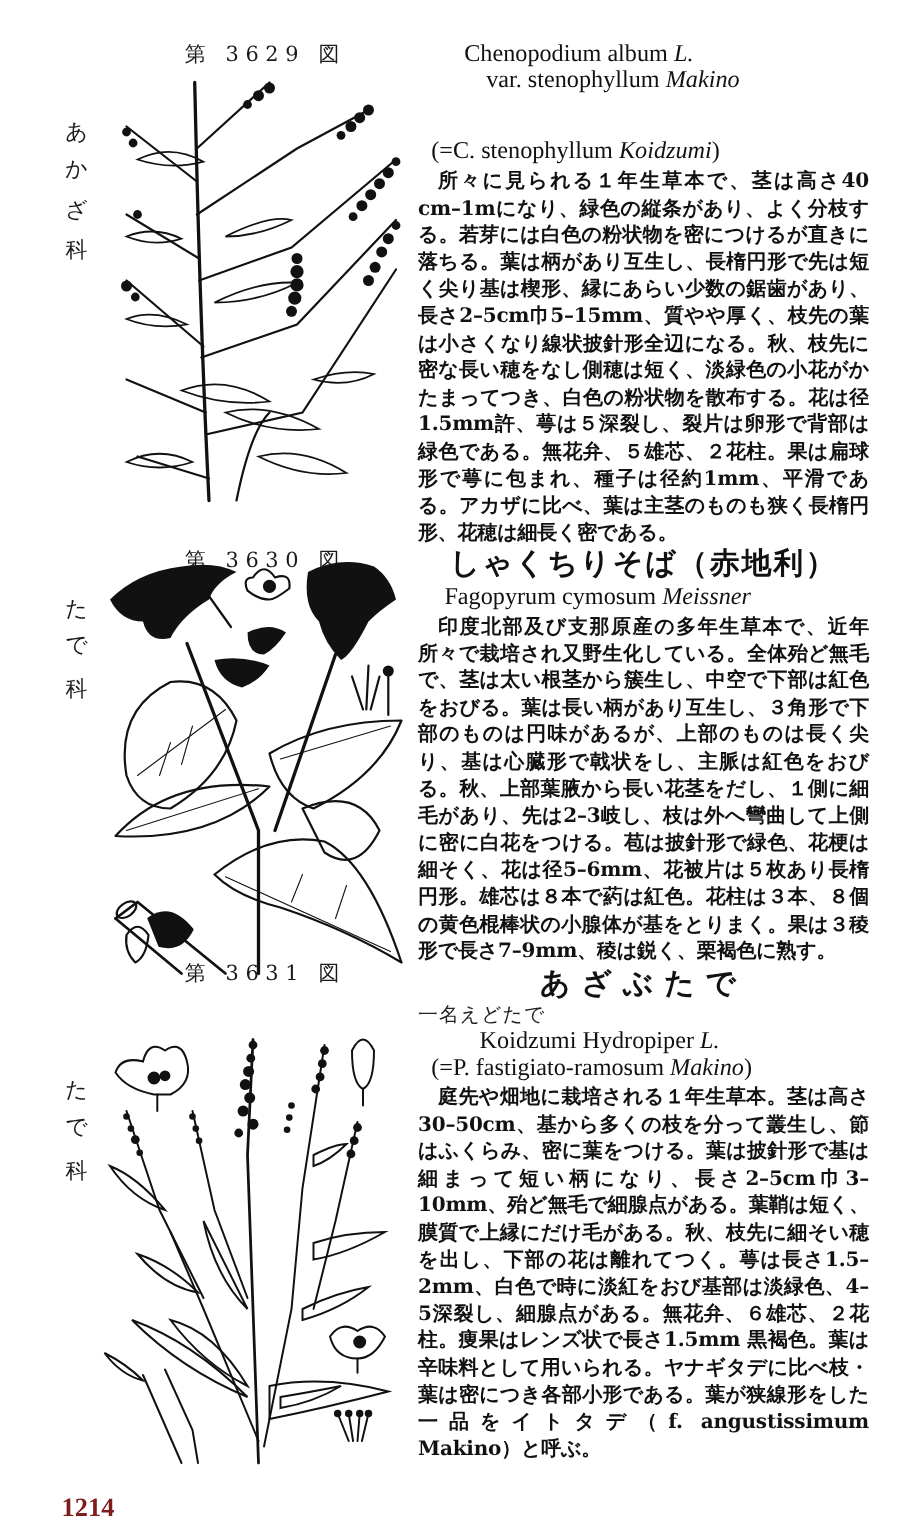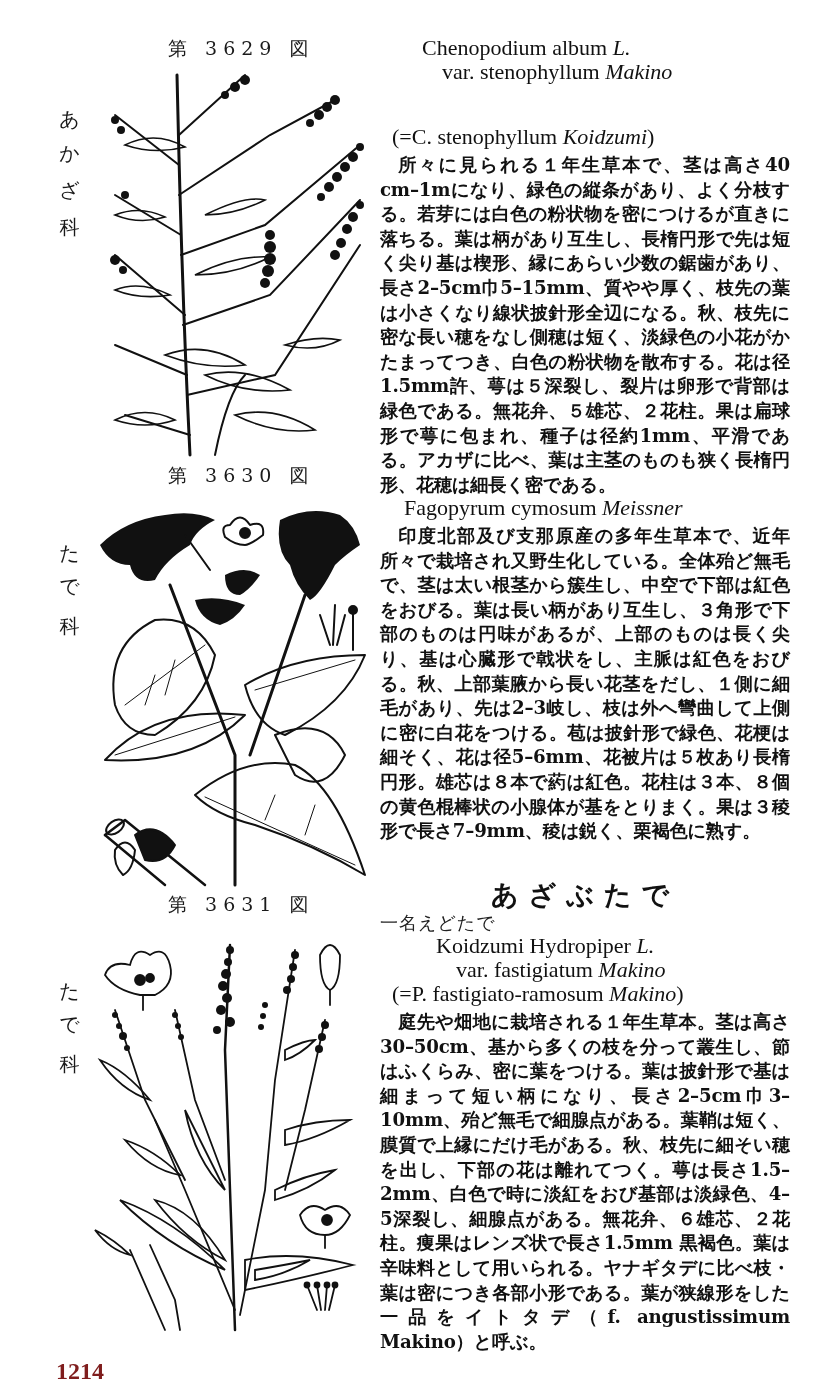--- a/index.html
+++ b/index.html
@@ -86,21 +86,21 @@
 
 <div class="entry" style="top:36px;">
   <div class="sci" style="padding-left:42px;"><span>Chenopodium album </span><i>L.</i></div>
   <div class="sci" style="padding-left:62px;"><span>var. stenophyllum </span><i>Makino</i></div>
   <div class="sci" style="padding-left:12px;margin-top:41px;"><span>(=C. stenophyllum </span><i>Koidzumi</i><span>)</span></div>
   <div class="body-text" style="margin-top:4px;">
       <p>所々に見られる１年生草本で、茎は高さ40 cm–1mになり、緑色の縦条があり、よく分枝する。若芽には白色の粉状物を密につけるが直きに落ちる。葉は柄があり互生し、長楕円形で先は短く尖り基は楔形、縁にあらい少数の鋸歯があり、長さ2–5cm巾5–15mm、質やや厚く、枝先の葉は小さくなり線状披針形全辺になる。秋、枝先に密な長い穂をなし側穂は短く、淡緑色の小花がかたまってつき、白色の粉状物を散布する。花は径1.5mm許、萼は５深裂し、裂片は卵形で背部は緑色である。無花弁、５雄芯、２花柱。果は扁球形で萼に包まれ、種子は径約1mm、平滑である。アカザに比べ、葉は主茎のものも狭く長楕円形、花穂は細長く密である。</p>
     </div>
 </div>
 
-<div class="abs fig-num" style="left:168px; top:463px;">第 3630 図</div>
+<div class="abs fig-num" style="left:168px; top:496px;">第 3630 図</div>
 <div class="abs family" style="left:60px; top:530px;">たで科</div>
 
 <svg class="abs illus" style="left:95px; top:505px;" width="275" height="380" viewBox="0 0 275 380" fill="none" stroke="#111" stroke-width="2" stroke-linecap="round" stroke-linejoin="round">
 
   <g fill="#111" stroke="none">
     <path d="M5 40 Q30 15 70 10 Q100 5 120 15 Q100 25 95 40 Q70 55 60 75 Q40 80 35 60 Q15 60 5 40Z"></path>
     <path d="M185 15 Q215 0 245 10 Q260 20 265 40 Q250 50 240 60 Q225 90 215 95 Q200 80 195 60 Q180 45 185 15Z"></path>
     <path d="M130 70 Q150 60 165 70 Q155 85 145 90 Q130 90 130 70Z"></path>
     <path d="M100 95 Q125 90 150 100 Q140 115 125 120 Q105 115 100 95Z"></path>
   </g>
@@ -130,27 +130,28 @@
 
   <path d="M10 330 L30 315 L110 380" stroke-width="2.5"></path>
   <path d="M10 330 L70 380" stroke-width="2.5"></path>
   <ellipse cx="20" cy="322" rx="10" ry="6" transform="rotate(-35 20 322)"></ellipse>
   <path d="M40 330 Q60 315 80 340 Q70 360 50 355Z" fill="#111"></path>
 
   <path d="M20 345 Q30 330 40 345 Q38 365 28 370 Q18 360 20 345Z"></path>
 </svg>
 
 <div class="entry" style="top:496px;">
+  <div class="jp-title" style="letter-spacing:2px;">しゃくちりそば（赤地利）</div>
   <div class="sci" style="padding-left:24px;"><span>Fagopyrum cymosum </span><i>Meissner</i></div>
   <div class="body-text" style="margin-top:4px;">
       <p>印度北部及び支那原産の多年生草本で、近年所々で栽培され又野生化している。全体殆ど無毛で、茎は太い根茎から簇生し、中空で下部は紅色をおびる。葉は長い柄があり互生し、３角形で下部のものは円味があるが、上部のものは長く尖り、基は心臓形で戟状をし、主脈は紅色をおびる。秋、上部葉腋から長い花茎をだし、１側に細毛があり、先は2–3岐し、枝は外へ彎曲して上側に密に白花をつける。苞は披針形で緑色、花梗は細そく、花は径5–6mm、花被片は５枚あり長楕円形。雄芯は８本で葯は紅色。花柱は３本、８個の黄色棍棒状の小腺体が基をとりまく。果は３稜形で長さ7–9mm、稜は鋭く、栗褐色に熟す。</p>
     </div>
 </div>
 
-<div class="abs fig-num" style="left:168px; top:892px;">第 3631 図</div>
+<div class="abs fig-num" style="left:168px; top:872px;">第 3631 図</div>
 <div class="abs family" style="left:60px; top:968px;">たで科</div>
 
 <svg class="abs illus" style="left:95px; top:930px;" width="275" height="400" viewBox="0 0 275 400" fill="none" stroke="#111" stroke-width="1.8" stroke-linecap="round">
 
   <path d="M10 45 Q15 30 35 35 Q40 15 55 25 Q70 15 75 35 Q80 55 60 65 L45 65 Q20 60 10 45Z"></path>
   <circle cx="45" cy="50" r="5" fill="#111"></circle>
     <circle cx="55" cy="48" r="4" fill="#111"></circle>
   <path d="M48 65 L48 80"></path>
 
   <path d="M225 25 Q235 5 245 25 Q245 55 235 60 Q225 55 225 25Z"></path>
@@ -215,20 +216,19 @@
     <circle cx="232" cy="355" r="2.5" fill="#111"></circle>
     <circle cx="240" cy="355" r="2.5" fill="#111"></circle>
 
   <path d="M35 320 L70 400 M55 315 L80 370 L85 400"></path>
 </svg>
 
 <div class="entry" style="top:878px;">
   <div class="jp-title" style="letter-spacing:10px;">あざぶたで</div>
   <div class="alias">一名えどたで</div>
   <div class="sci" style="padding-left:56px;"><span>Koidzumi Hydropiper </span><i>L.</i></div>
-  <div class="sci" style="padding-left:76px;"><span>var. fastigiatum </span><i>Makino</i></div>
   <div class="sci" style="padding-left:12px;"><span>(=P. fastigiato-ramosum </span><i>Makino</i><span>)</span></div>
   <div class="body-text" style="margin-top:4px;">
       <p>庭先や畑地に栽培される１年生草本。茎は高さ30–50cm、基から多くの枝を分って叢生し、節はふくらみ、密に葉をつける。葉は披針形で基は細まって短い柄になり、長さ2–5cm巾3–10mm、殆ど無毛で細腺点がある。葉鞘は短く、膜質で上縁にだけ毛がある。秋、枝先に細そい穂を出し、下部の花は離れてつく。萼は長さ1.5–2mm、白色で時に淡紅をおび基部は淡緑色、4–5深裂し、細腺点がある。無花弁、６雄芯、２花柱。痩果はレンズ状で長さ1.5mm 黒褐色。葉は辛味料として用いられる。ヤナギタデに比べ枝・葉は密につき各部小形である。葉が狭線形をした一品をイトタデ（f. angustissimum Makino）と呼ぶ。</p>
     </div>
 </div>
 
 <div class="abs page-num" style="left:56px; top:1344px;">1214</div>
 
 </body></html>

